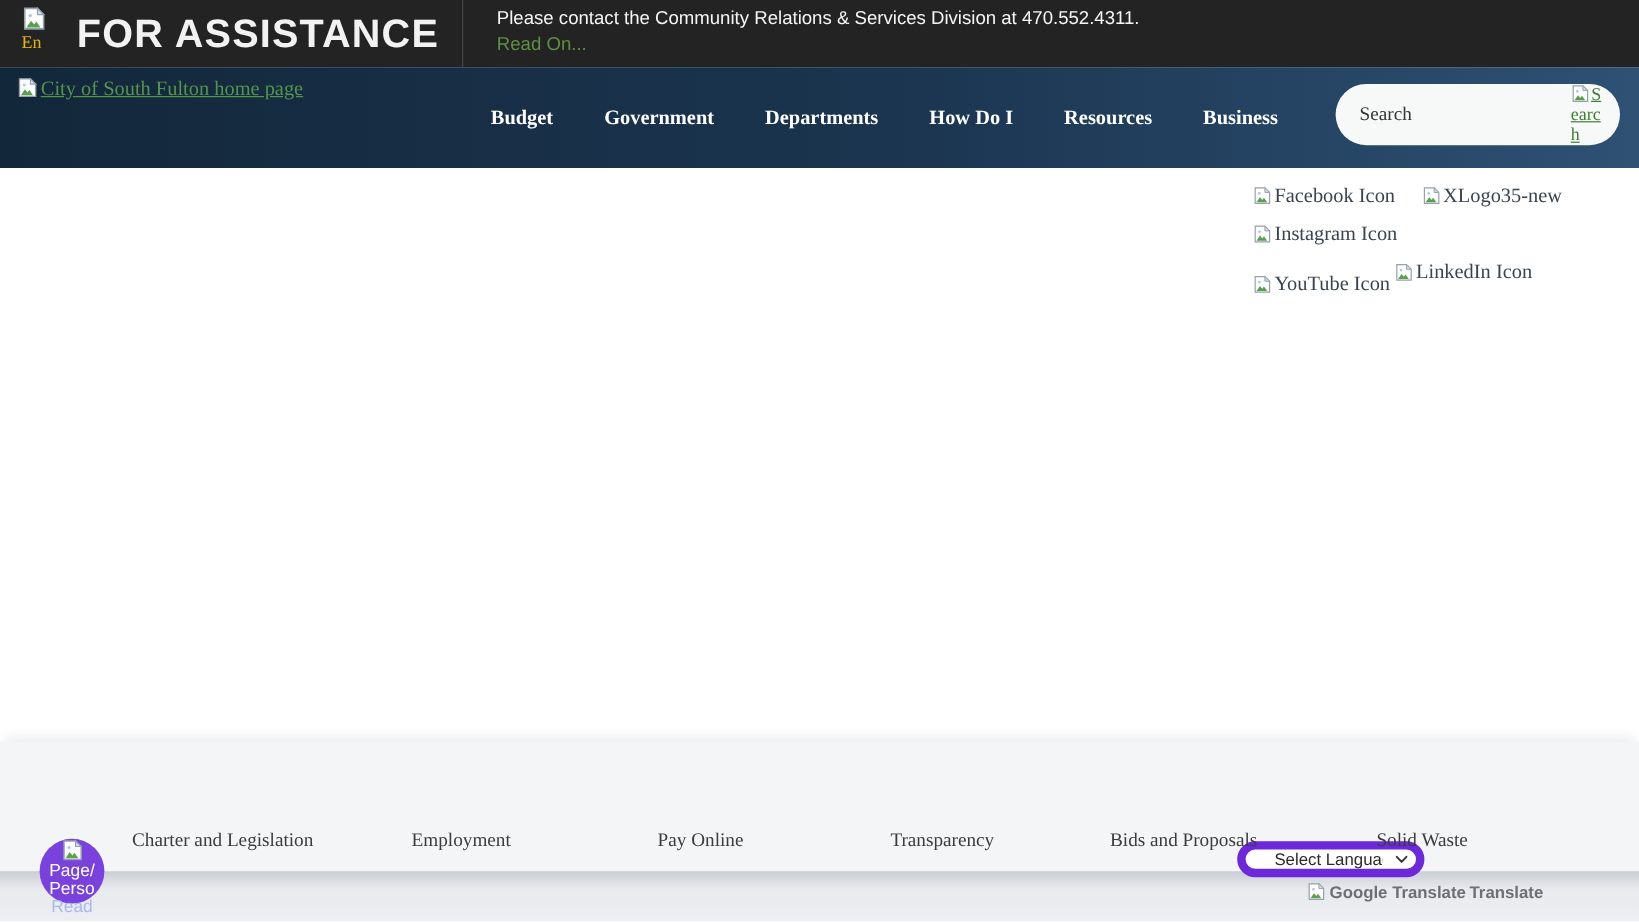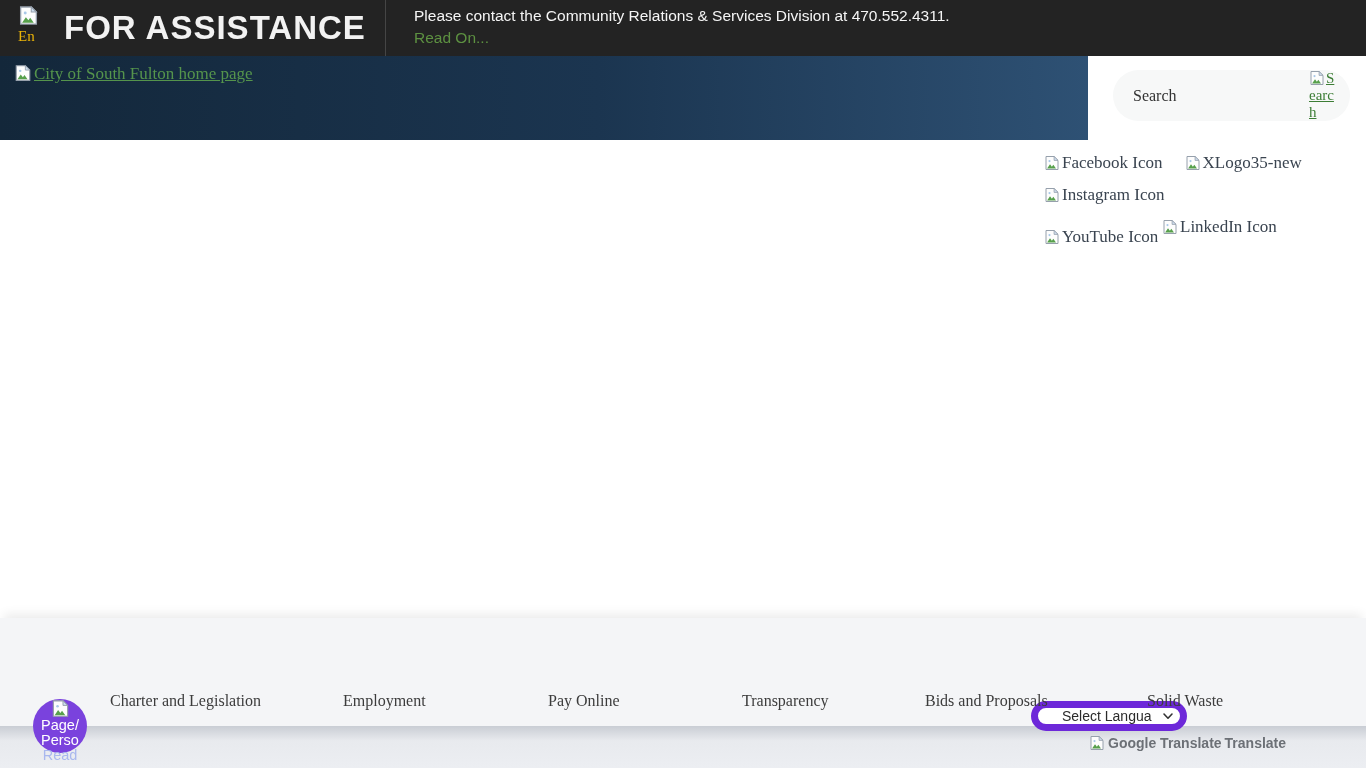--- a/index.html
+++ b/index.html
@@ -17,21 +17,21 @@
   .alert-logo .broken-icon{width:21px;height:21px;display:block;margin-bottom:2px;}
   .assist-title{position:absolute;left:64px;top:0;height:56px;line-height:56px;color:#f2f2f2;
                 font-family:"Liberation Sans",sans-serif;font-weight:bold;font-size:33px;letter-spacing:1px;}
   .top-divider{position:absolute;left:385px;top:0;width:1px;height:56px;background:#454545;}
   .assist-msg{position:absolute;left:414px;top:7px;color:#f5f5f5;
               font-family:"Liberation Sans",sans-serif;font-size:15.5px;}
   .read-on{position:absolute;left:414px;top:29px;color:#5d9141;
            font-family:"Liberation Sans",sans-serif;font-size:15.5px;cursor:pointer;}
 
   
-  .navbar{position:absolute;left:0;top:56px;width:1088px;height:84px;
+  .navbar{position:absolute;left:0;top:56px;width:1366px;height:84px;
           background:linear-gradient(90deg,#13273a 0%,#1b3petr writes0 0%,#1b3550 55%,#2e5174 100%);
           background:linear-gradient(90deg,#13273a 0%,#1b3550 55%,#2e5174 100%);}
   .logo-link{position:absolute;left:14px;top:8px;color:#55944c;font-size:17px;
              text-decoration:underline;cursor:pointer;white-space:nowrap;}
   .logo-link .broken-icon{width:18px;height:18px;margin-right:2px;}
   .nav-menu{position:absolute;left:409px;right:301px;top:0;height:84px;display:flex;
             align-items:center;justify-content:space-between;}
   .nav-item{color:#fff;font-weight:bold;font-size:17px;cursor:pointer;white-space:nowrap;}
   .search-pill{position:absolute;left:1113px;top:14px;width:237px;height:51px;background:#f7f8f8;
                border-radius:26px;display:flex;align-items:center;gap:16px;}
@@ -105,20 +105,28 @@
 
   <div class="navbar">
     <a class="logo-link">
       <span class="broken-icon"><svg viewBox="0 0 16 16">
             <path d="M2 1.5h8.1l3.9 3.9V14.5H2z" fill="#fdfdfd" stroke="#96a0ac" stroke-width="1"></path>
             <path d="M10.1 1.5v3.9H14z" fill="#cfe0f0" stroke="#96a0ac" stroke-width="0.8"></path>
             <circle cx="5.5" cy="6.1" r="1.1" fill="#a8c8e8"></circle>
             <path d="M3.1 13.6l2.9-4.3 1.9 2.4 1.4-1.9 2.7 3.8z" fill="#57a04c"></path>
           </svg></span><span>City of South Fulton home page</span>
     </a>
+    <nav class="nav-menu">
+      <span class="nav-item">Budget</span>
+      <span class="nav-item">Government</span>
+      <span class="nav-item">Departments</span>
+      <span class="nav-item">How Do I</span>
+      <span class="nav-item">Resources</span>
+      <span class="nav-item">Business</span>
+    </nav>
     <div class="search-pill">
       <input class="search-input" type="text" placeholder="Search" style="">
       <button class="search-btn"><span class="broken-icon"><svg viewBox="0 0 16 16">
               <path d="M2 1.5h8.1l3.9 3.9V14.5H2z" fill="#fdfdfd" stroke="#96a0ac" stroke-width="1"></path>
               <path d="M10.1 1.5v3.9H14z" fill="#cfe0f0" stroke="#96a0ac" stroke-width="0.8"></path>
               <circle cx="5.5" cy="6.1" r="1.1" fill="#a8c8e8"></circle>
               <path d="M3.1 13.6l2.9-4.3 1.9 2.4 1.4-1.9 2.7 3.8z" fill="#57a04c"></path>
             </svg></span><span>Search</span>
       </button>
     </div>

